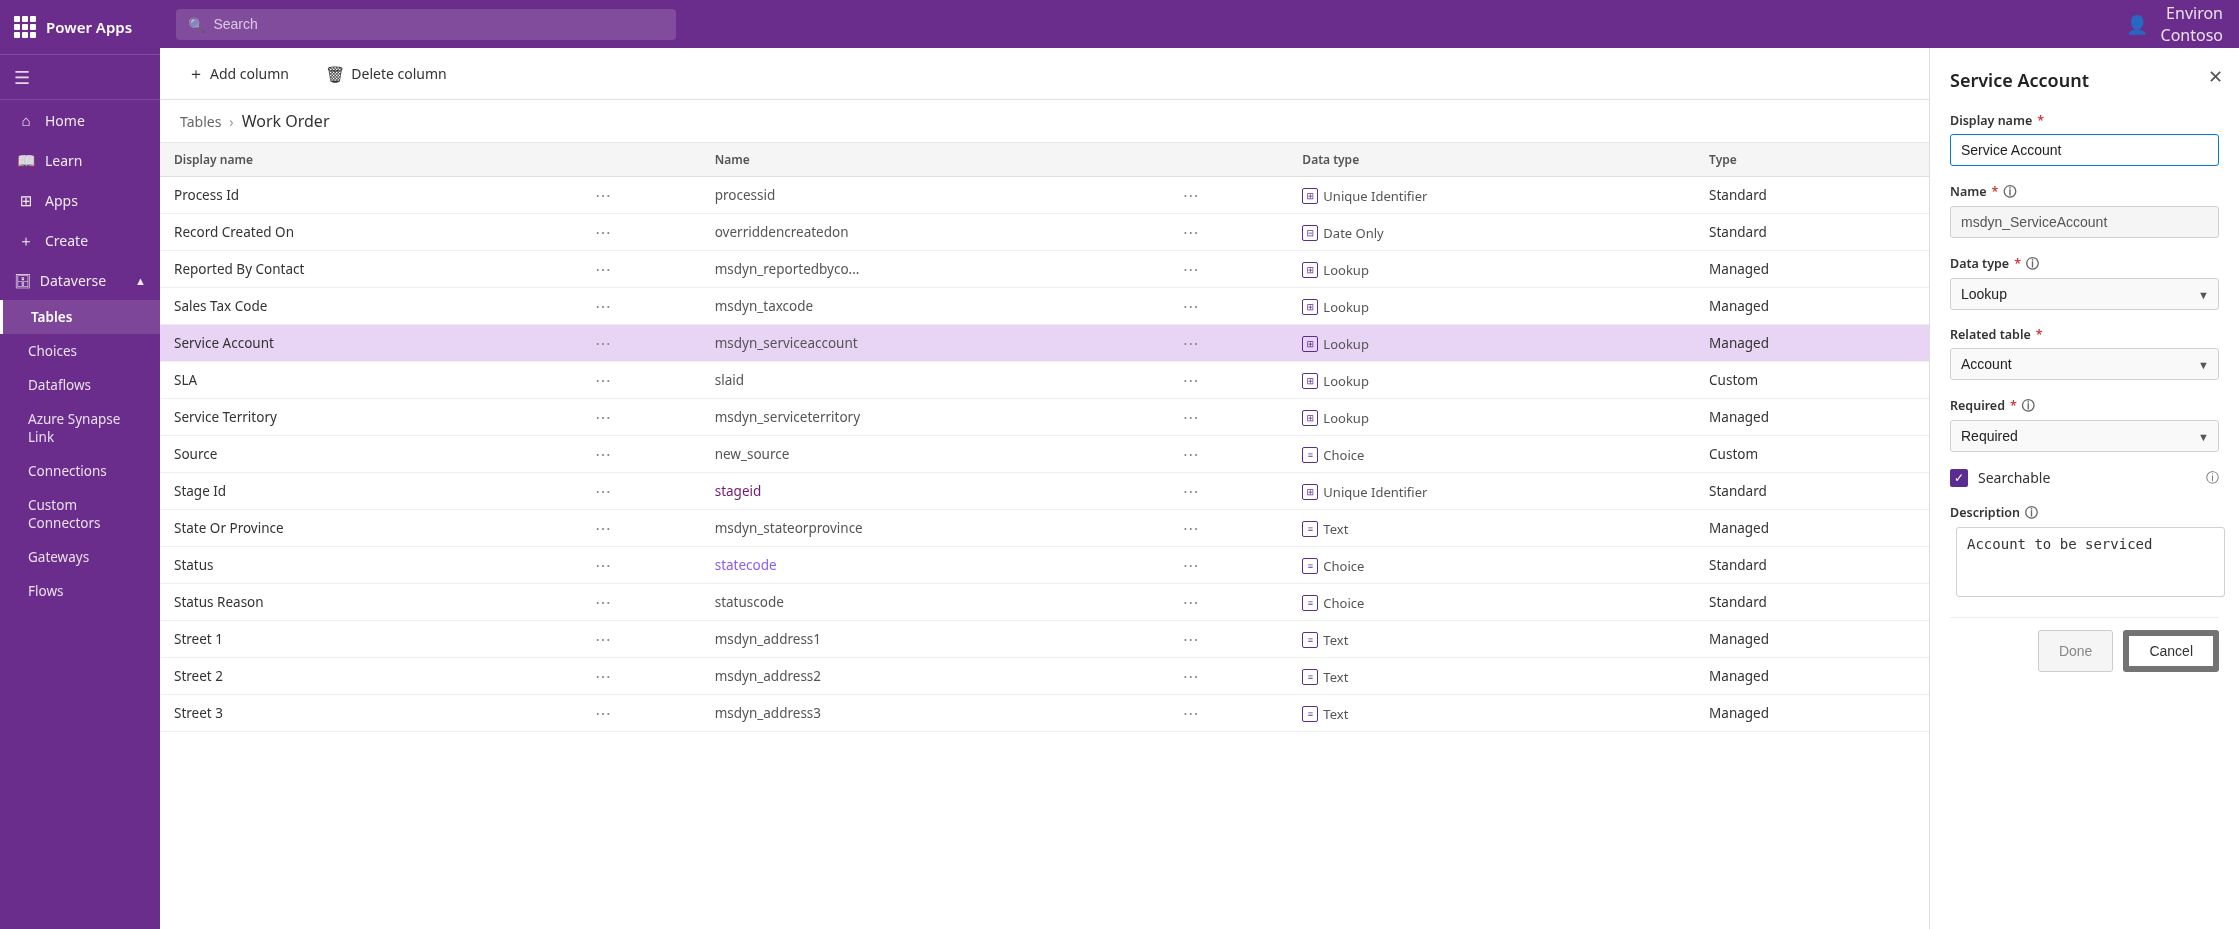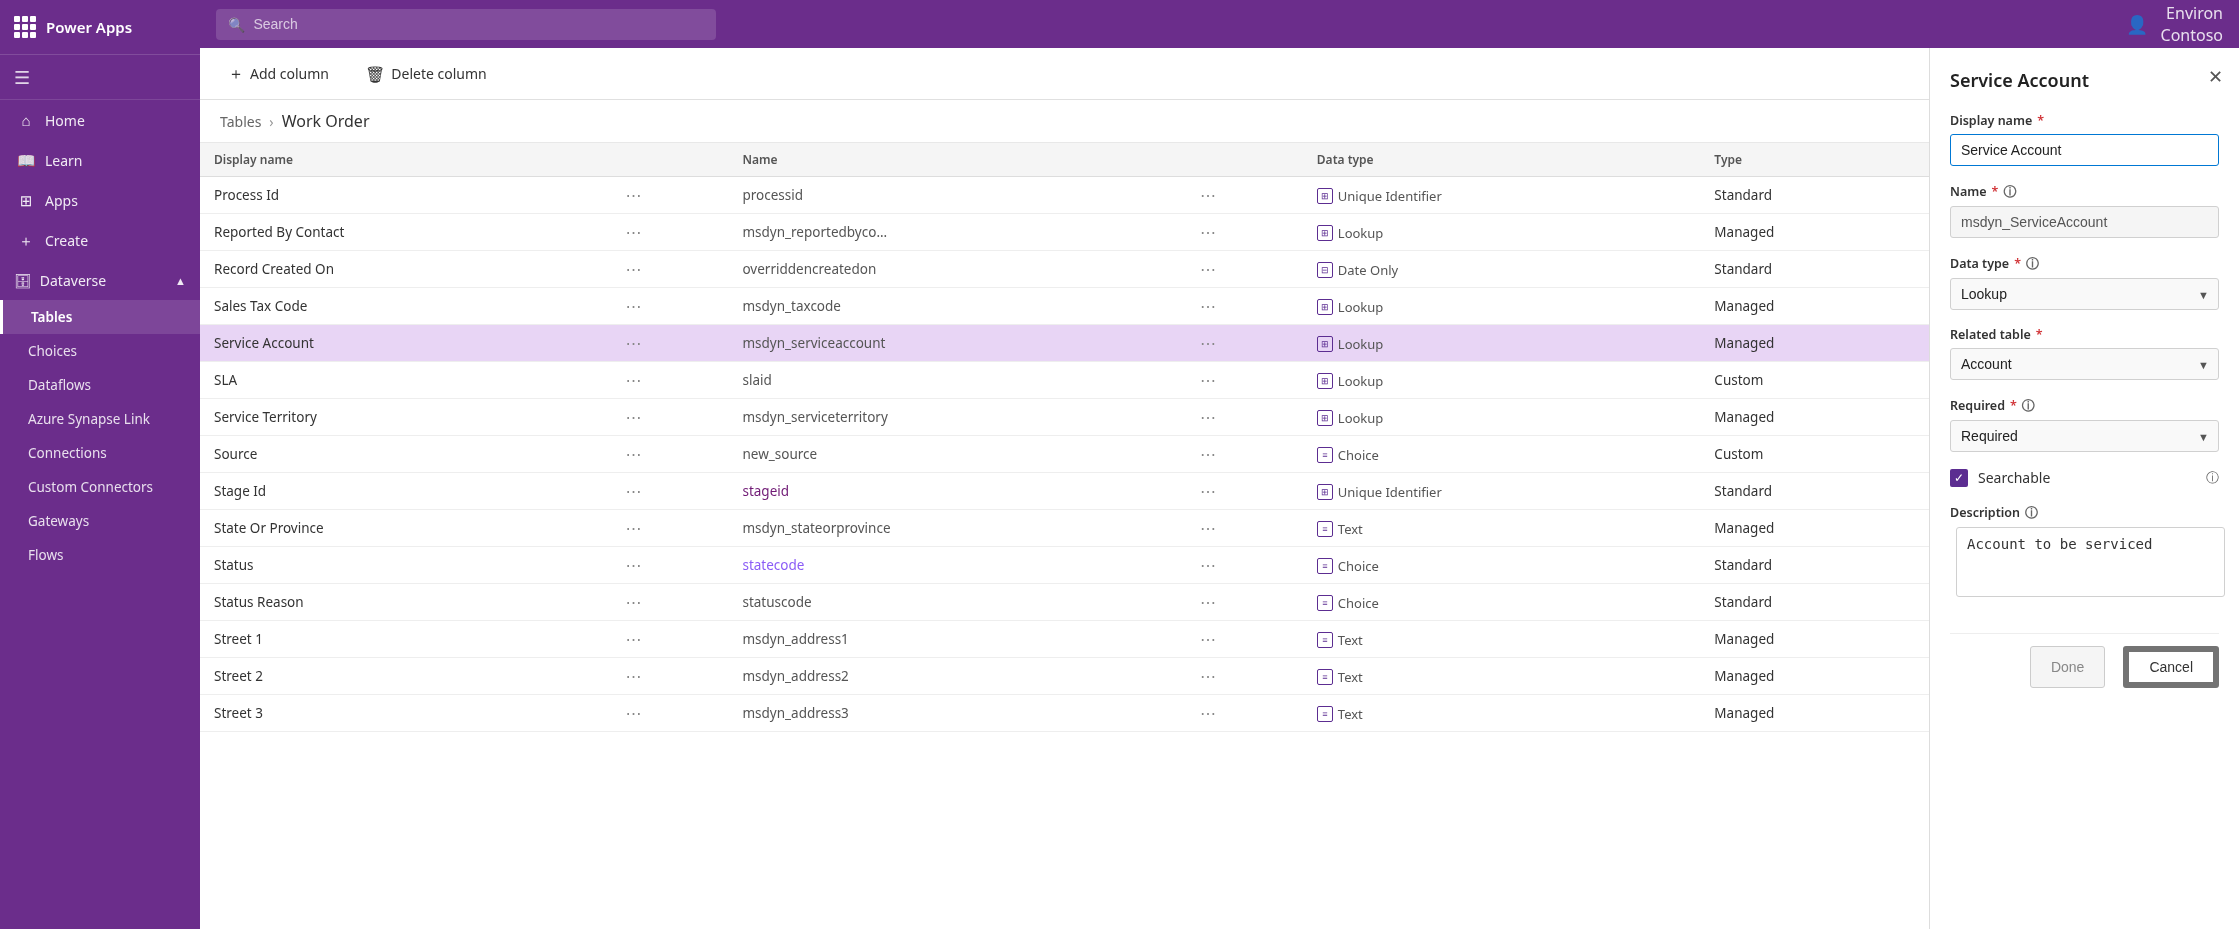--- a/index.html
+++ b/index.html
@@ -1,20 +1,20 @@
 <!DOCTYPE html>
 <html><head>
   <meta charset="utf-8">
   <style>
     * { box-sizing: border-box; margin: 0; padding: 0; }
     body { font-family: 'Segoe UI', system-ui, sans-serif; font-size: 14px; display: flex; height: 100vh; overflow: hidden; background: #fff; }
 
     
     .sidebar {
-      width: 200px;
+      width: 160px;
       background: #6b2d8b;
       color: #fff;
       display: flex;
       flex-direction: column;
       flex-shrink: 0;
       height: 100%;
     }
     .sidebar-header {
       display: flex;
       align-items: center;
@@ -281,23 +281,22 @@
       color: #333;
       resize: none;
       min-height: 70px;
       background: #fff;
       outline: none;
       margin-left: 6px;
     }
 
     .panel-footer {
       display: flex;
-      gap: 18px;
+      gap: 10px;
       justify-content: flex-end;
-      margin-top: 16px;
       padding-top: 12px;
       border-top: 1px solid #eee;
     }
     .btn-done {
       padding: 7px 20px;
       border: 1px solid #ccc;
       background: #f5f5f5;
       border-radius: 3px;
       font-size: 14px;
       color: #888;
@@ -458,44 +457,44 @@
     <td><span class="col-dots">⋯</span></td>
     <td>
       <span class="type-icon">
         <span class="icon-box" style="border-color:#5c2d91;color:#5c2d91;">⊞</span>
         Unique Identifier
       </span>
     </td>
     <td>Standard</td>
   </tr>
               <tr>
+    <td>Record Created On</td>
+    <td><span class="col-dots">⋯</span></td>
+    <td style="color:#555;">overriddencreatedon</td>
+    <td><span class="col-dots">⋯</span></td>
+    <td>
+      <span class="type-icon">
+        <span class="icon-box" style="border-color:#5c2d91;color:#5c2d91;">⊟</span>
+        Date Only
+      </span>
+    </td>
+    <td>Standard</td>
+  </tr>
+              <tr>
     <td>Reported By Contact</td>
     <td><span class="col-dots">⋯</span></td>
     <td style="color:#555;">msdyn_reportedbyco...</td>
     <td><span class="col-dots">⋯</span></td>
     <td>
       <span class="type-icon">
         <span class="icon-box" style="border-color:#5c2d91;color:#5c2d91;">⊞</span>
         Lookup
       </span>
     </td>
     <td>Managed</td>
-  </tr>
-              <tr>
-    <td>Record Created On</td>
-    <td><span class="col-dots">⋯</span></td>
-    <td style="color:#555;">overriddencreatedon</td>
-    <td><span class="col-dots">⋯</span></td>
-    <td>
-      <span class="type-icon">
-        <span class="icon-box" style="border-color:#5c2d91;color:#5c2d91;">⊟</span>
-        Date Only
-      </span>
-    </td>
-    <td>Standard</td>
   </tr>
               <tr>
     <td>Sales Tax Code</td>
     <td><span class="col-dots">⋯</span></td>
     <td style="color:#555;">msdyn_taxcode</td>
     <td><span class="col-dots">⋯</span></td>
     <td>
       <span class="type-icon">
         <span class="icon-box" style="border-color:#5c2d91;color:#5c2d91;">⊞</span>
         Lookup

